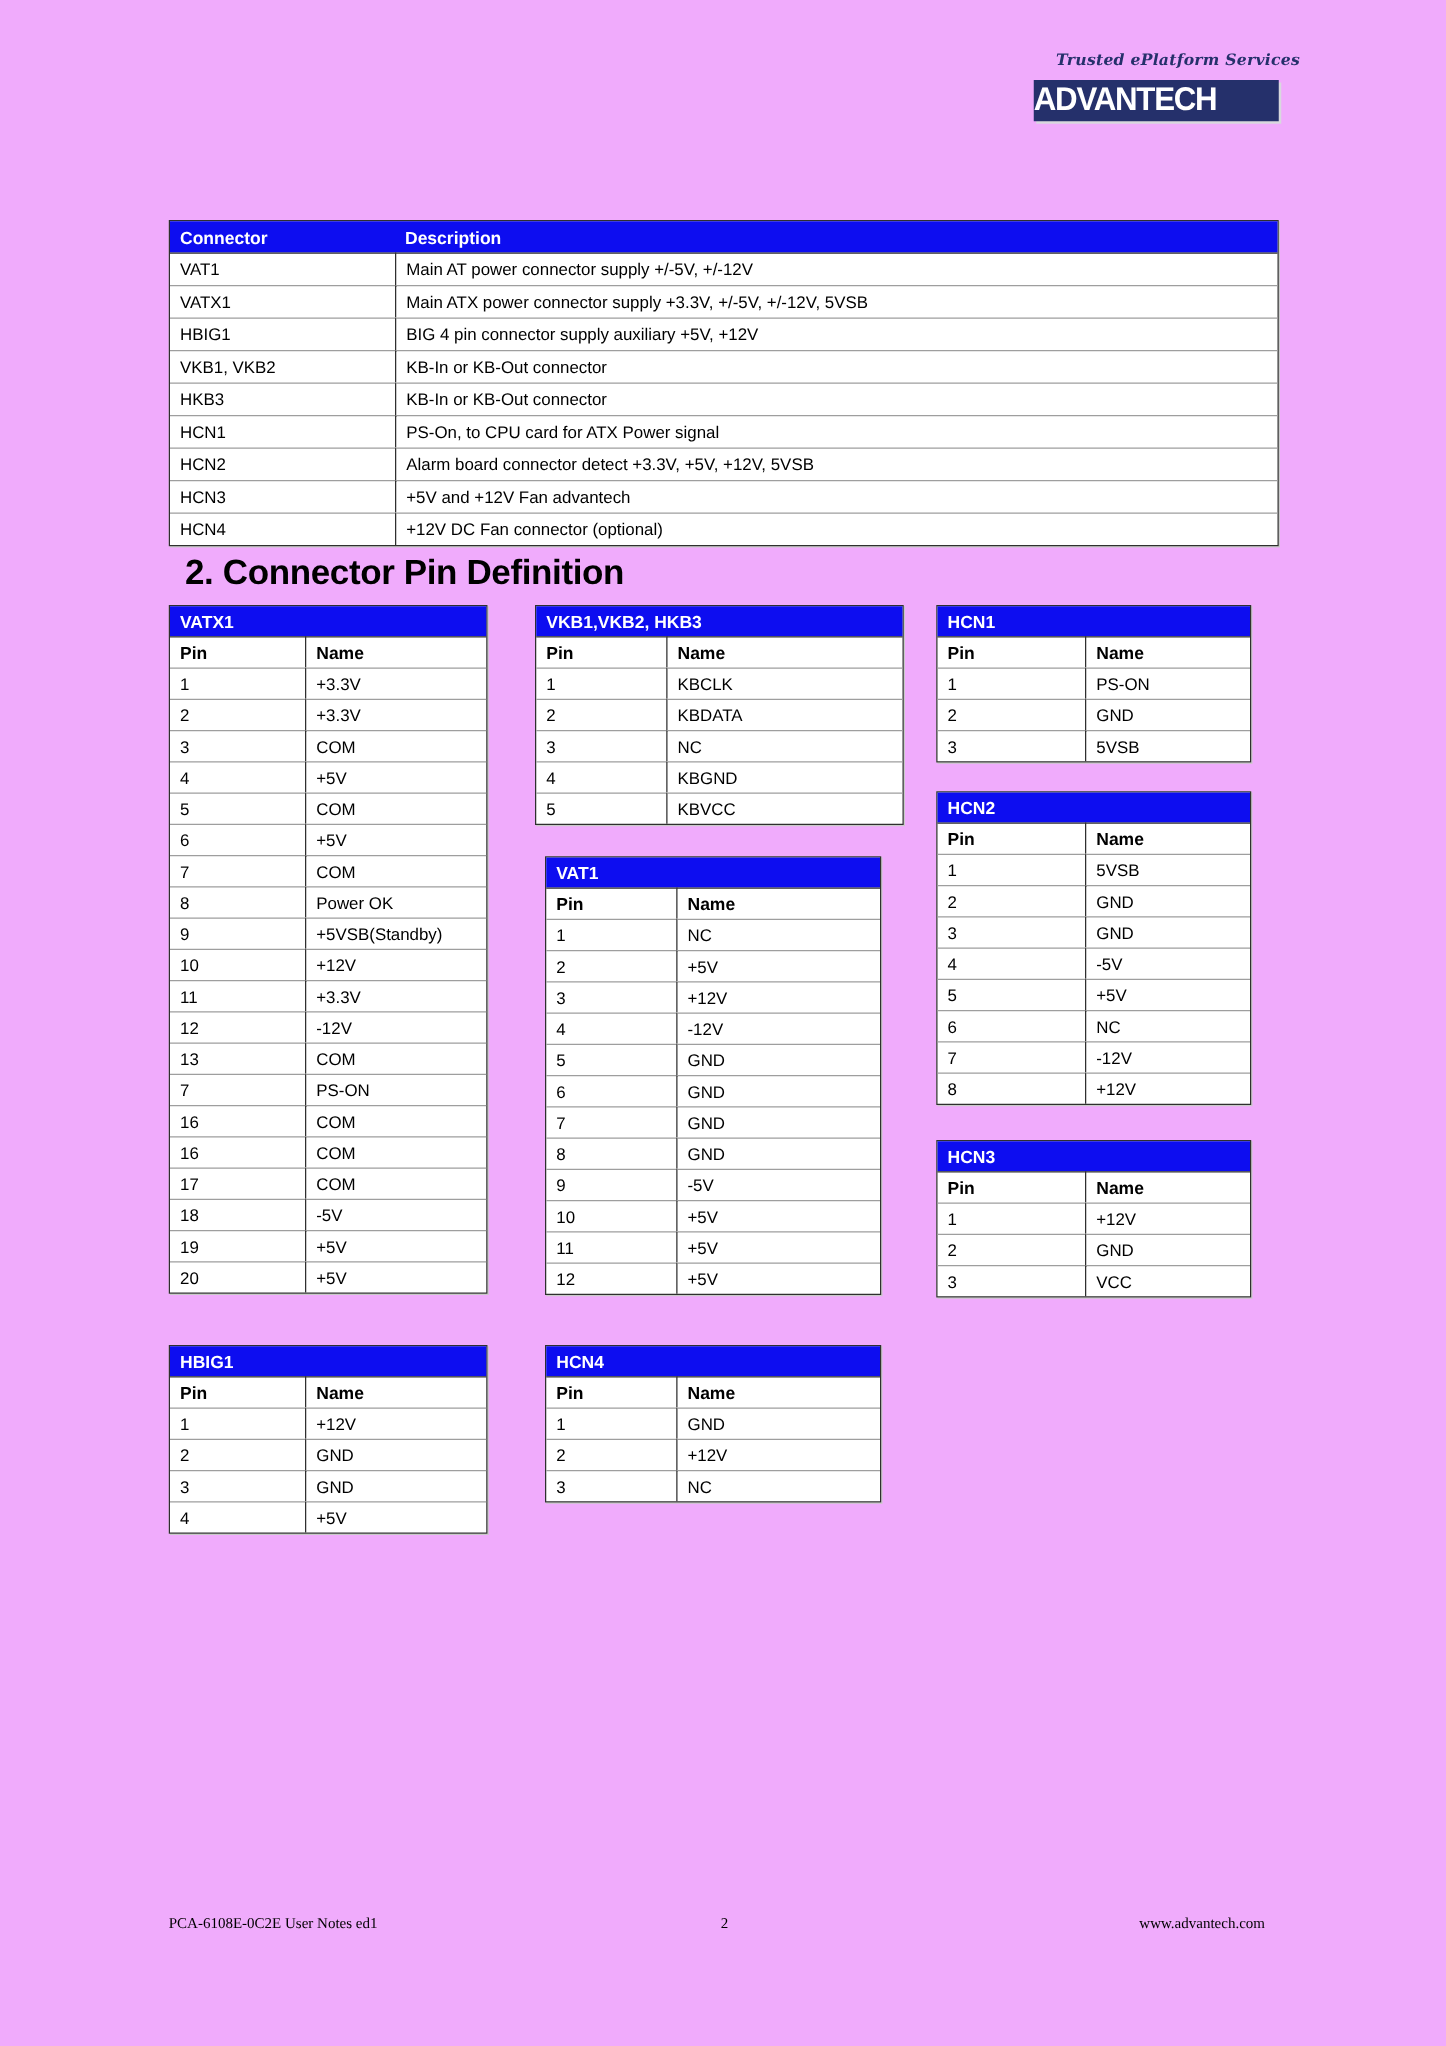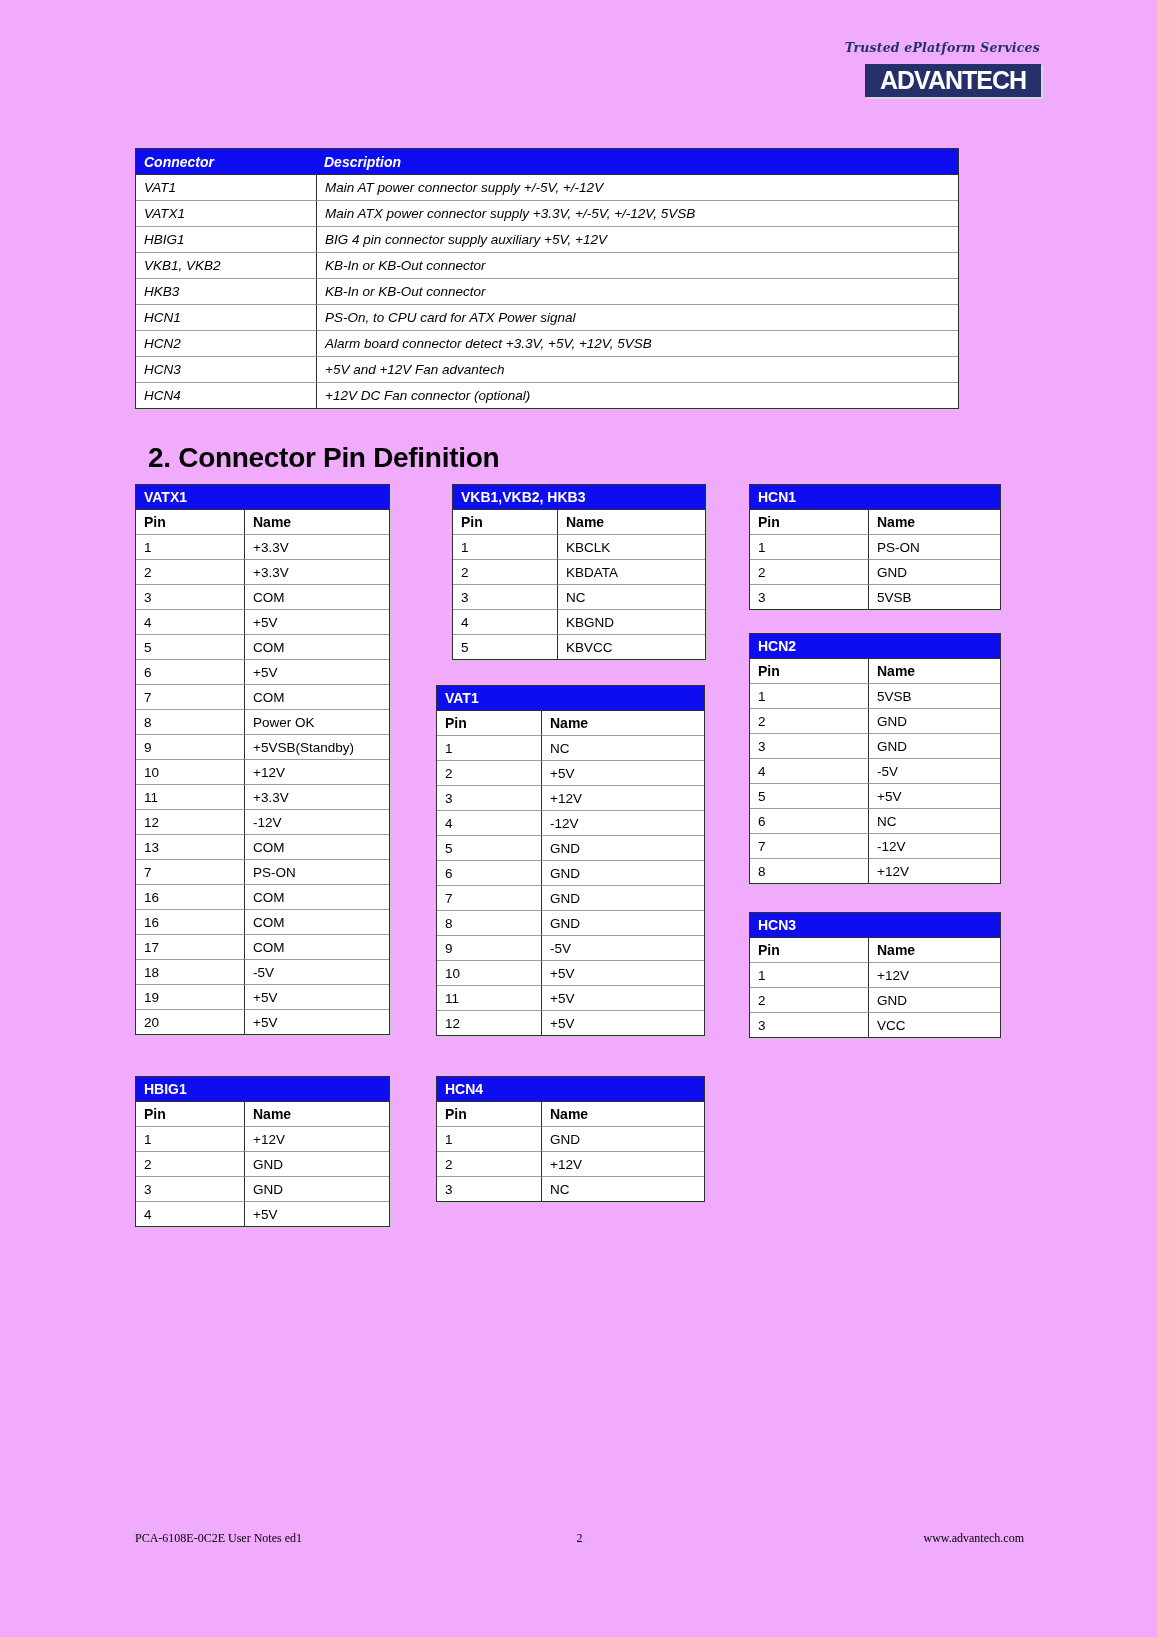--- a/index.html
+++ b/index.html
@@ -9,38 +9,38 @@
     overflow:hidden;
   }
 
   
   .tagline {
     position:absolute; top:40px; right:117px;
     font-family:"DejaVu Serif", serif; font-style:italic; font-weight:bold;
     font-size:12.5px; color:var(--navy,#25306B); letter-spacing:0.2px;
   }
   .logo-box {
-    position:absolute; top:64px; right:116px; width:176px; height:33px;
-    background:var(--navy,#25306B); display:flex; align-items:center; justify-content:center;
+    position:absolute; top:64px; right:134px; width:196px; height:33px;
+    background:var(--navy,#25306B); display:flex; align-items:center; justify-content:flex-start;
     box-shadow:2px 2px 0 #d8d8de;
   }
   .logo-text {
     color:#ffffff; font-weight:bold; font-size:25px; letter-spacing:-1px;
     transform:scaleY(1.05);
   }
 
   
   table { border-collapse:separate; border-spacing:0; table-layout:fixed;
           background:#fff; position:absolute;
           border:1px solid #2f2f2f; box-shadow:1px 1px 0 #c9c9c9; }
   th, td { padding:0 4px 0 8px; vertical-align:middle; text-align:left;
            overflow:hidden; white-space:nowrap; }
 
   
-  .ctable { left:135px; top:148px; width:824px; font-size:13.5px;font-style:italic; }
+  .ctable { left:135px; top:176px; width:888px; font-size:13.5px; }
   .ctable th.bluebar { height:25px; }
   .ctable td { height:25px; border-top:1px solid #9e9e9e; }
   .ctable td:nth-child(2) { border-left:1px solid #2f2f2f; }
   .ctable tbody tr:first-child td { border-top:1px solid #2f2f2f; }
 
   
   .bluebar {
     background:var(--blue,#0D0DF0); color:#ffffff; font-weight:bold;
     font-size:14px; height:24px;
   }
@@ -57,21 +57,21 @@
                       border-top:1px solid #2f2f2f;margin-left:28px; }
   .pintable td { height:24px; border-top:1px solid #9e9e9e; }
   .pintable td:nth-child(2),
   .pintable .colhdr:nth-child(2) { border-left:1px solid #2f2f2f; }
 
   
   .footer { position:absolute; left:135px; top:1531px; width:889px; height:20px;
             font-size:12px;font-family:Liberation Serif, serif; }
   .footer .f-left  { position:absolute; left:0; }
   .footer .f-center{ position:absolute; left:0; right:0; text-align:center; }
-  .footer .f-right { position:absolute; right:0;text-align:right; }
+  .footer .f-right { position:absolute; right:12px;text-align:right; }
 </style>
 </head>
 <body>
 
 <div class="page">
 
   <div class="tagline">Trusted ePlatform Services</div>
   <div class="logo-box">
     <span class="logo-text">ADVANTECH</span>
   </div>
@@ -220,21 +220,21 @@
           <td>19</td>
           <td>+5V</td>
         </tr>
         <tr>
           <td>20</td>
           <td>+5V</td>
         </tr>
       </tbody>
   </table>
 
-  <table class="pintable" style="left:452px; top:484px; width:254px">
+  <table class="pintable" style="left:428px; top:484px; width:295px">
     <colgroup>
         <col style="width:104px">
         <col>
       </colgroup>
     <thead>
       <tr>
         <th colspan="2" class="bluebar">VKB1,VKB2, HKB3</th>
       </tr>
       <tr>
         <th class="colhdr">Pin</th>

